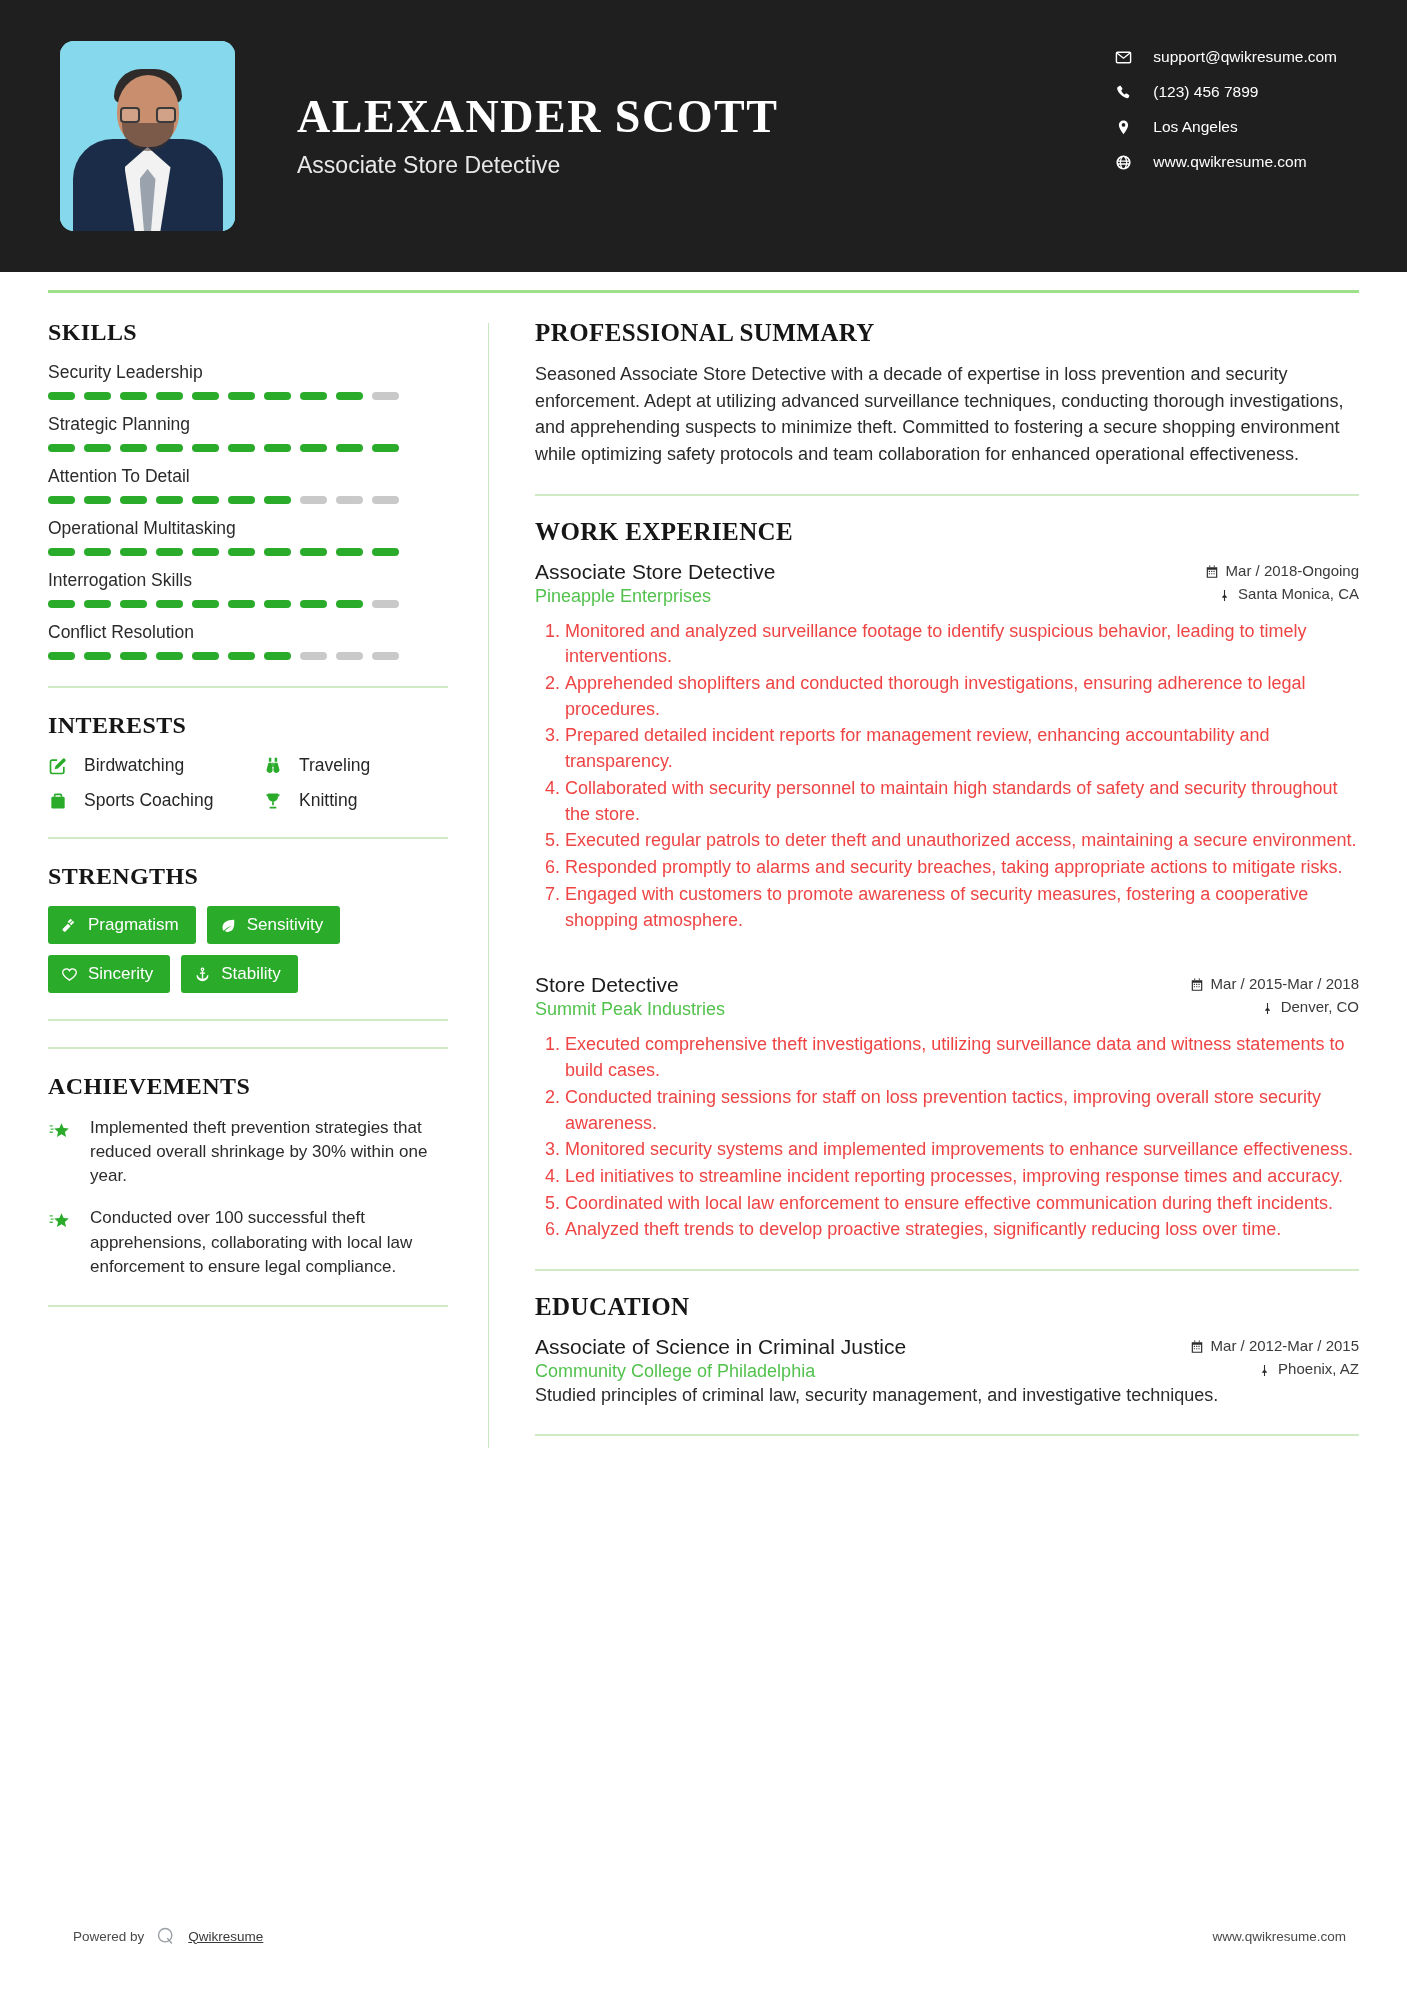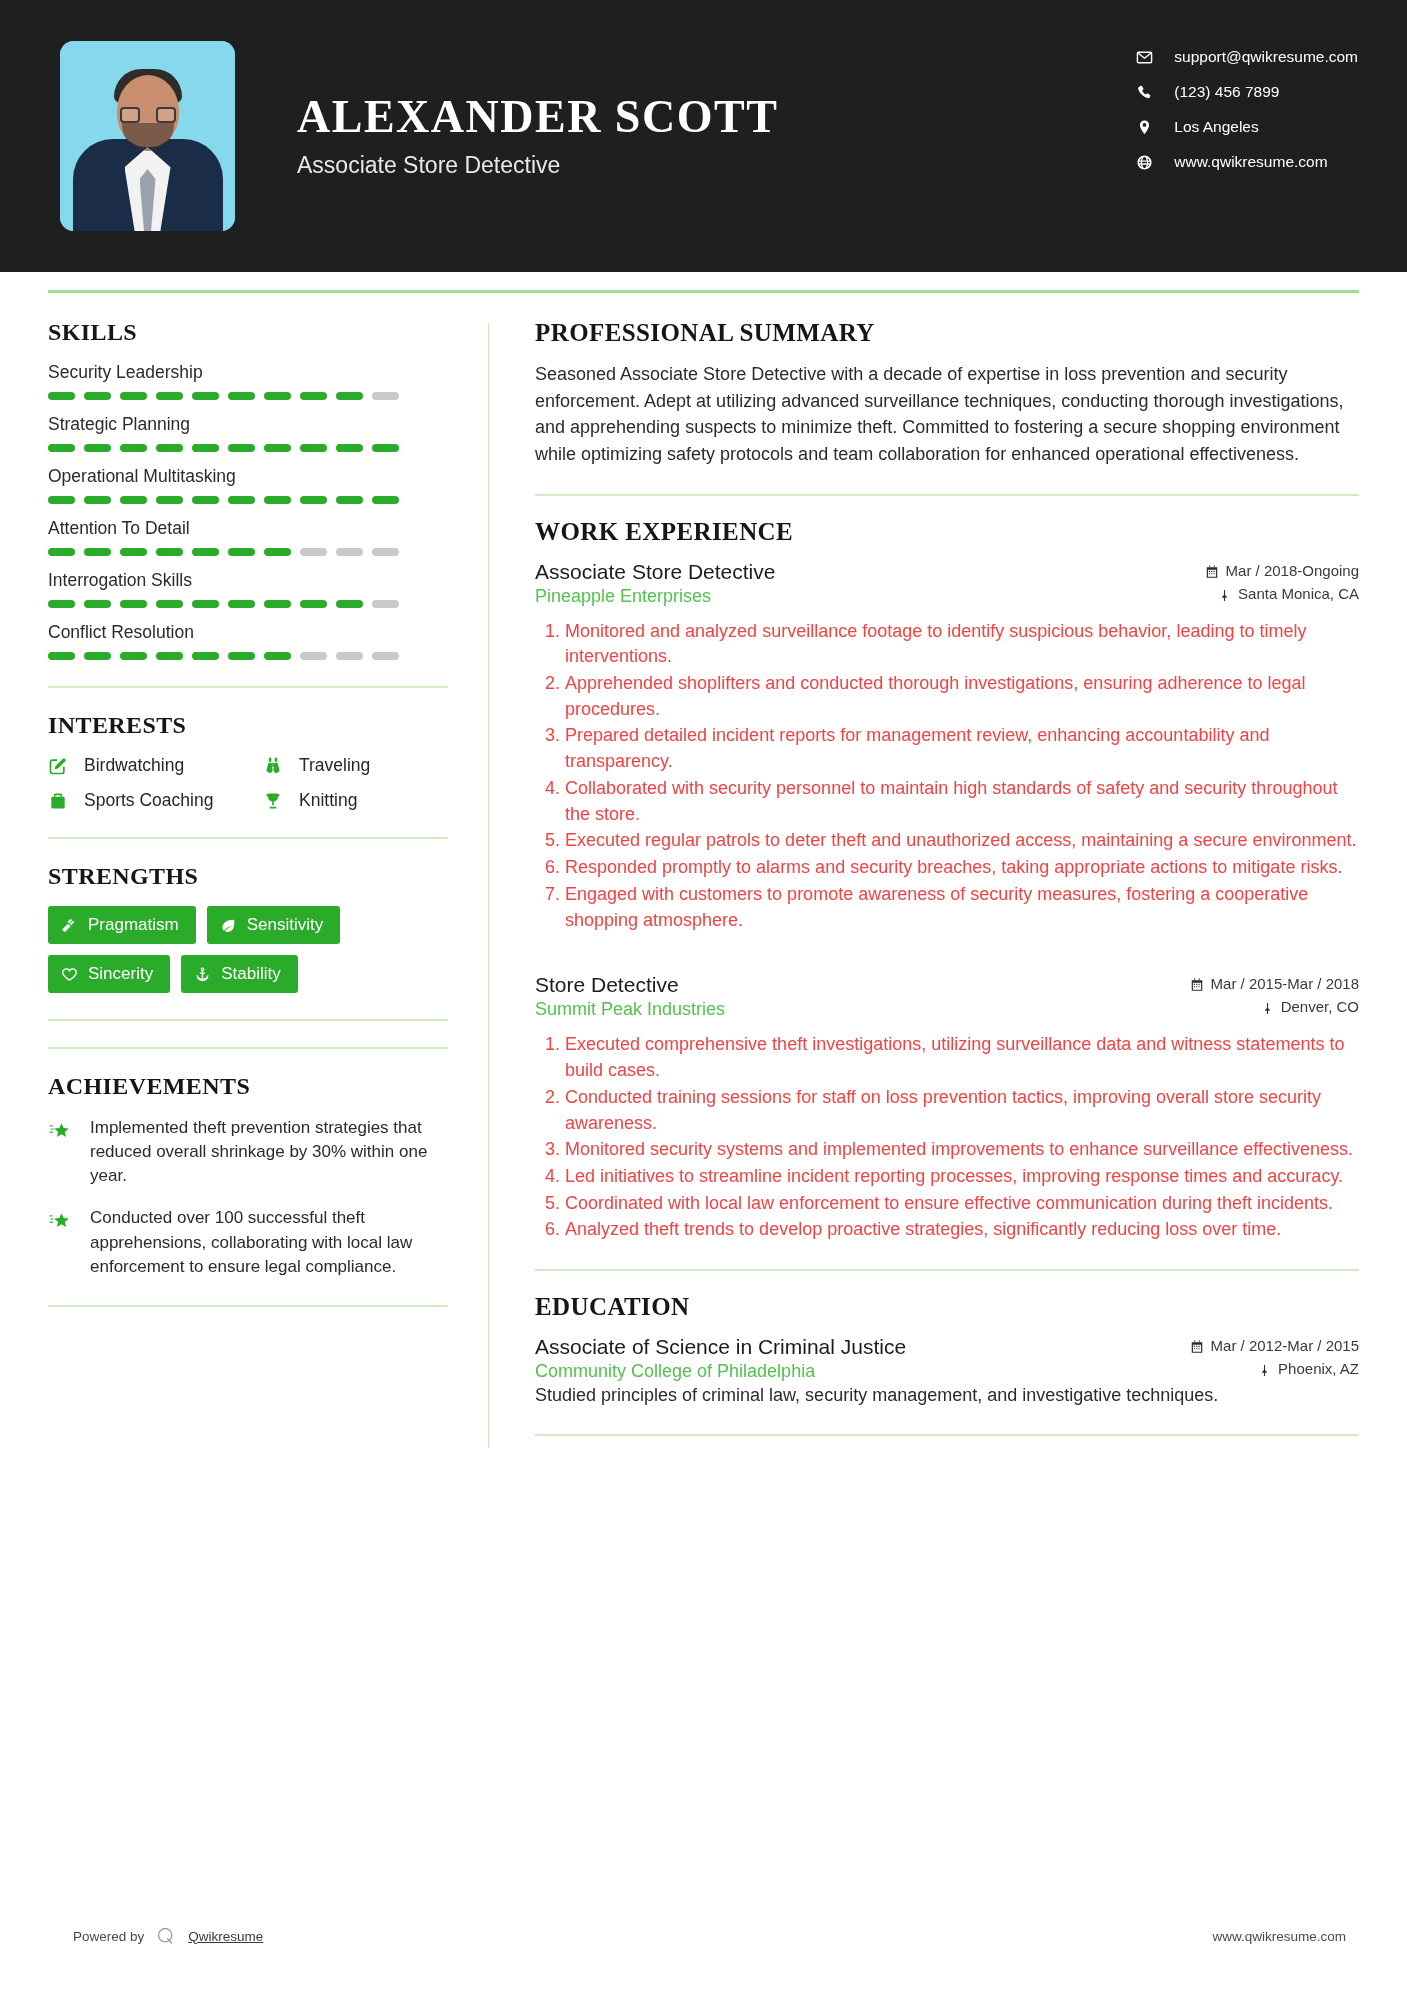--- a/index.html
+++ b/index.html
@@ -114,21 +114,21 @@
 
   .job-title {
     font-size: 23px;
     color: #e8e8e8;
     margin-top: 10px;
     font-weight: 400;
   }
 
   .contact-col {
     position: absolute;
-    right: 49px;
+    right: 70px;
     top: 48px;
     display: flex;
     flex-direction: column;
     gap: 17px;
   }
 
   .contact-row {
     display: flex;
     align-items: center;
     color: #ffffff;
@@ -487,47 +487,47 @@
             <span class="dash on"></span>
             <span class="dash on"></span>
             <span class="dash on"></span>
             <span class="dash on"></span>
             <span class="dash on"></span>
             <span class="dash on"></span>
             <span class="dash on"></span>
           </div>
       </div>
       <div class="skill-row">
-        <div class="skill-name">Operational Multitasking</div>
-        <div class="dashes">
-            <span class="dash on"></span>
-            <span class="dash on"></span>
-            <span class="dash on"></span>
-            <span class="dash on"></span>
-            <span class="dash on"></span>
-            <span class="dash on"></span>
-            <span class="dash on"></span>
-            <span class="dash on"></span>
-            <span class="dash on"></span>
-            <span class="dash on"></span>
-          </div>
-      </div>
-      <div class="skill-row">
         <div class="skill-name">Attention To Detail</div>
         <div class="dashes">
             <span class="dash on"></span>
             <span class="dash on"></span>
             <span class="dash on"></span>
             <span class="dash on"></span>
             <span class="dash on"></span>
             <span class="dash on"></span>
             <span class="dash on"></span>
             <span class="dash"></span>
             <span class="dash"></span>
             <span class="dash"></span>
+          </div>
+      </div>
+      <div class="skill-row">
+        <div class="skill-name">Operational Multitasking</div>
+        <div class="dashes">
+            <span class="dash on"></span>
+            <span class="dash on"></span>
+            <span class="dash on"></span>
+            <span class="dash on"></span>
+            <span class="dash on"></span>
+            <span class="dash on"></span>
+            <span class="dash on"></span>
+            <span class="dash on"></span>
+            <span class="dash on"></span>
+            <span class="dash on"></span>
           </div>
       </div>
       <div class="skill-row">
         <div class="skill-name">Interrogation Skills</div>
         <div class="dashes">
             <span class="dash on"></span>
             <span class="dash on"></span>
             <span class="dash on"></span>
             <span class="dash on"></span>
             <span class="dash on"></span>

